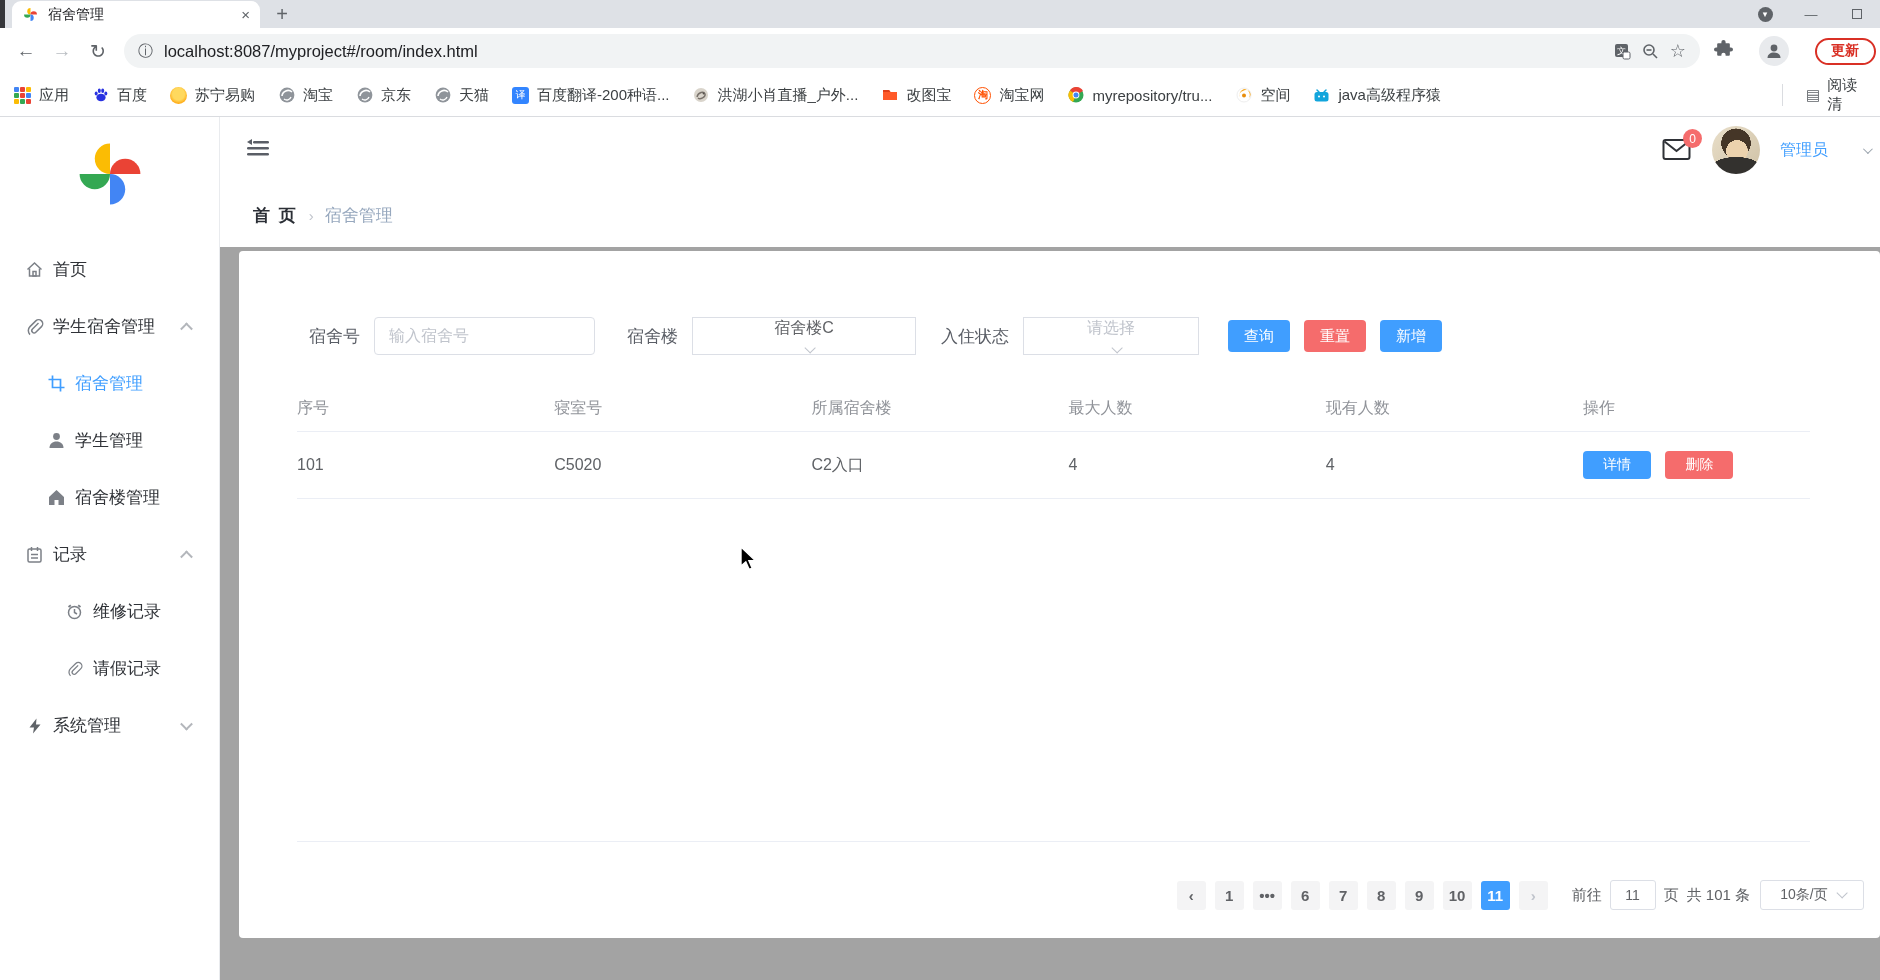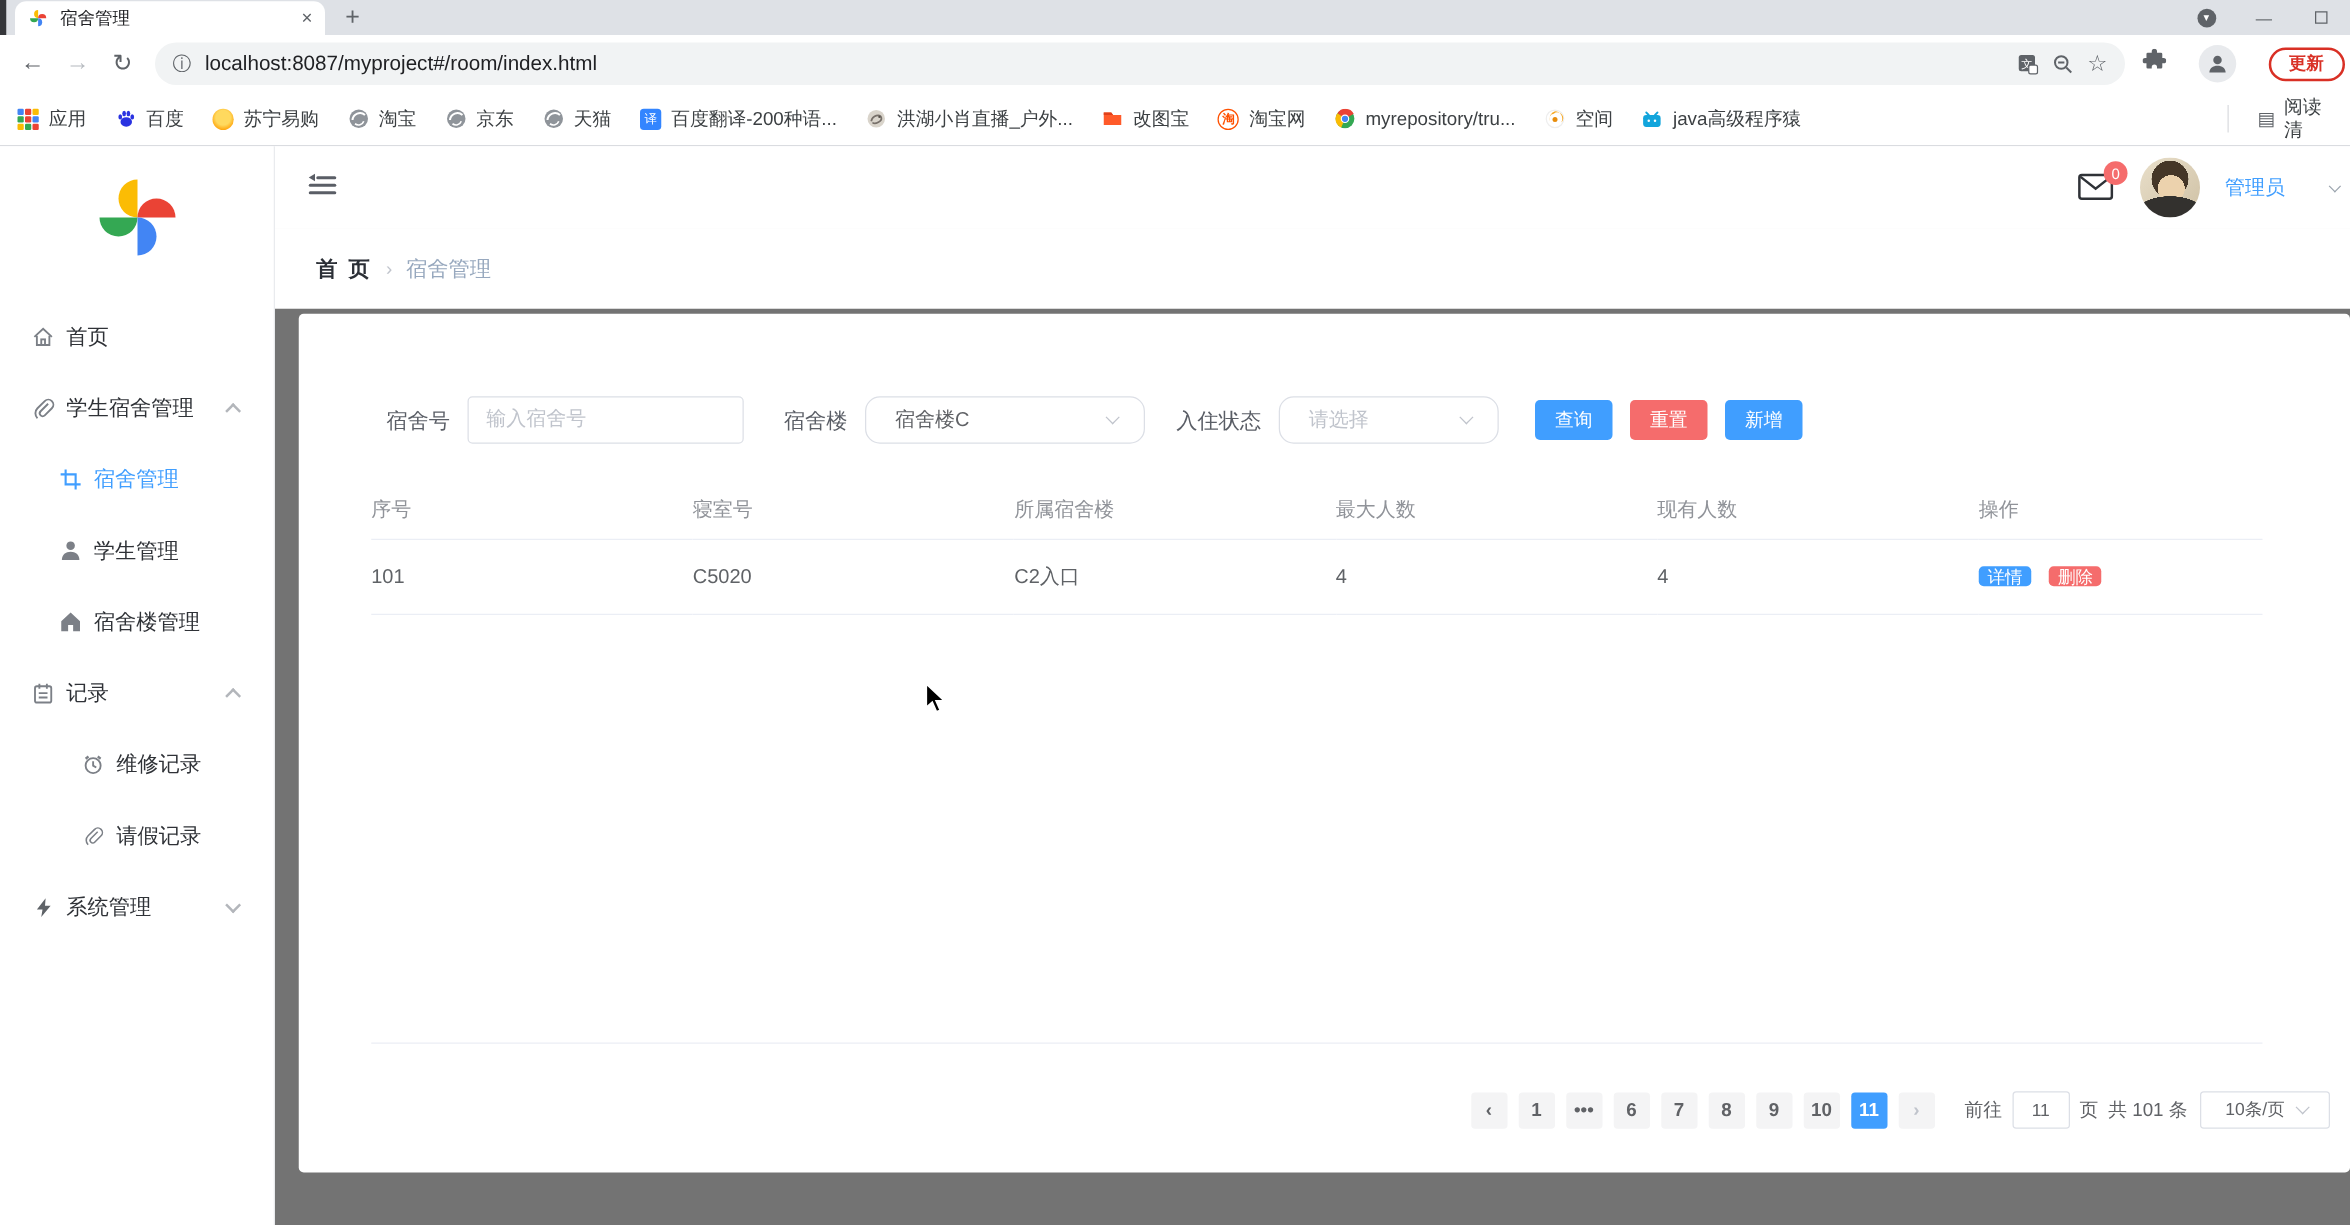--- a/index.html
+++ b/index.html
@@ -83,46 +83,46 @@
   .username { color:#409eff; font-size:16px; }
   .chev-sm { width:7px; height:7px; border-left:1.6px solid #9aa3ad; border-top:1.6px solid #9aa3ad;
              transform:rotate(225deg) translateY(2px); margin-left:2px; }
 
   .crumbs { height:64px; background:#fff; display:flex; align-items:center; padding-left:33px;
             font-size:17px; }
   .crumb-home { color:#2b2f36; font-weight:bold; letter-spacing:2px; }
   .crumb-sep { color:#c0c4cc; margin:0 11px; font-size:15px; }
   .crumb-cur { color:#97a8be; }
 
-  .content { flex:1; background:#737373; padding:4px 0 0 19px; overflow:hidden; }
+  .content { flex:1; background:#a3a3a3; padding:4px 0 0 19px; overflow:hidden; }
   .card { background:#fff; height:687px; border-radius:4px; position:relative; }
 
   .filters { display:flex; align-items:center; padding:66px 0 0 70px; }
   .f-label { font-size:17px; color:#5a5e66; margin-right:14px; white-space:nowrap; }
   .f-input { width:221px; height:38px; border:1px solid #dcdfe6; border-radius:4px; padding:0 14px;
              font-size:16px; color:#606266; font-family:inherit; outline:none; }
   .f-input::placeholder { color:#c0c4cc; }
-  .f-select { height:38px; border:1px solid #dcdfe6; border-radius:12px; padding:0 23px; display:flex;
-              align-items:center; font-size:16px; }
+  .f-select { height:38px; border:1px solid #dcdfe6; border-radius:0; padding:0 12px; display:flex;
+              align-items:center; font-size:16px;flex-direction:column; }
   .f-select .val { flex:1; color:#606266; }
   .f-select .ph { color:#c0c4cc; }
   .sel-chev { width:8px; height:8px; border-left:1.6px solid #c0c4cc; border-top:1.6px solid #c0c4cc;
               transform:rotate(225deg) translateY(3px); margin-left:8px; }
   .gap32 { width:32px; } .gap25 { width:25px; } .gap15 { width:15px; }
   .btn { height:32px; border:none; border-radius:4px; color:#fff; font-size:15px; padding:0 16px;
          margin-left:14px; font-family:inherit; cursor:pointer; }
   .btn-blue { background:#409eff; }
   .btn-red  { background:#f56c6c; }
 
   .tbl-wrap { margin:34px 70px 0 58px; }
   table { width:100%; border-collapse:collapse; table-layout:fixed; }
   th { text-align:left; font-weight:normal; color:#909399; font-size:16px; padding:9px 0 12px;
        border-bottom:1px solid #ebeef5; }
   td { text-align:left; color:#5f6266; font-size:16px; padding:19px 0; border-bottom:1px solid #ebeef5; }
-  .btn-mini { height:16px; border:none; border-radius:4px; color:#fff; font-size:14px; padding:0 7px;
+  .btn-mini { height:28px; border:none; border-radius:4px; color:#fff; font-size:14px; padding:0 20px;
               font-family:inherit; cursor:pointer; }
   .btn-mini + .btn-mini { margin-left:10px; }
   .empty-space { height:343px; border-bottom:1px solid #ebeef5; }
 
   .pager { display:flex; align-items:center; justify-content:flex-end; margin-top:38px;
            padding-right:16px; font-size:15px; color:#606266; }
   .pg { min-width:29px; height:29px; background:#f4f4f5; border-radius:3px; display:flex;
         align-items:center; justify-content:center; font-weight:bold; margin-left:9px; padding:0 5px;
         cursor:pointer; }
   .pg.active { background:#409eff; color:#fff; }

